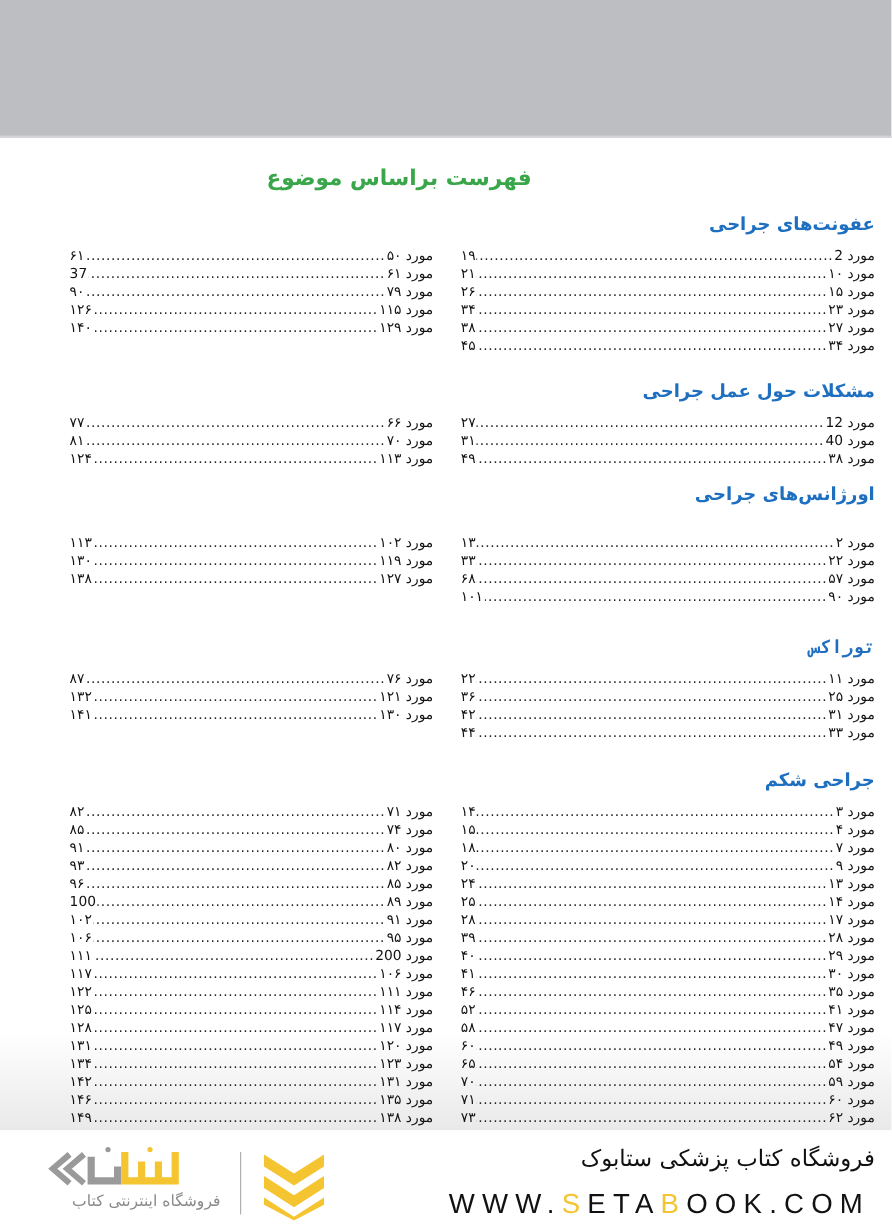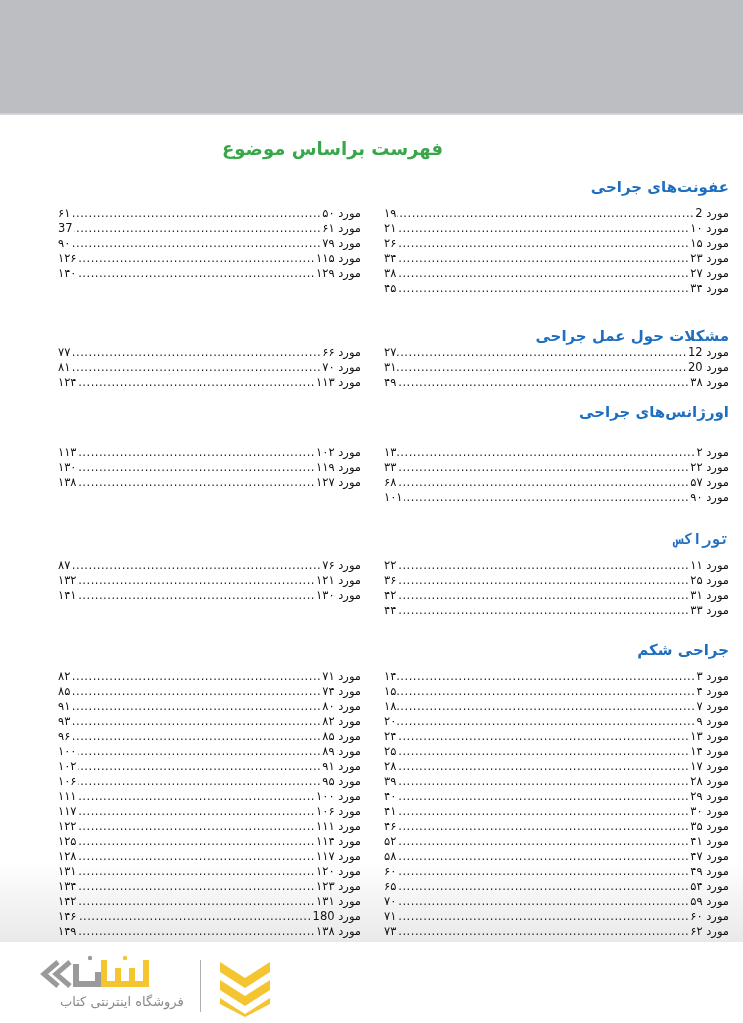--- a/index.html
+++ b/index.html
@@ -95,29 +95,29 @@
         <span class="lbl">مورد ۱۱۵</span>
         <span class="dots"></span>
         <span class="pg">۱۲۶</span>
       </div>
       <div class="row">
         <span class="lbl">مورد ۱۲۹</span>
         <span class="dots"></span>
         <span class="pg">۱۴۰</span>
       </div>
     </div>
-    <div class="section-title" style="top: 327px; margin-left: 32px;">مشکلات حول عمل جراحی</div>
+    <div class="section-title" style="top: 317px; margin-left: 32px;">مشکلات حول عمل جراحی</div>
     <div class="col right" style="top: 345px;">
       <div class="row">
         <span class="lbl">مورد 12</span>
         <span class="dots"></span>
         <span class="pg">۲۷</span>
       </div>
       <div class="row">
-        <span class="lbl">مورد 20</span>
+        <span class="lbl">مورد 40</span>
         <span class="dots"></span>
         <span class="pg">۳۱</span>
       </div>
       <div class="row">
         <span class="lbl">مورد ۳۸</span>
         <span class="dots"></span>
         <span class="pg">۴۹</span>
       </div>
     </div>
     <div class="col left" style="top: 345px;">
@@ -332,34 +332,34 @@
         <span class="pg">۹۳</span>
       </div>
       <div class="row">
         <span class="lbl">مورد ۸۵</span>
         <span class="dots"></span>
         <span class="pg">۹۶</span>
       </div>
       <div class="row">
         <span class="lbl">مورد ۸۹</span>
         <span class="dots"></span>
-        <span class="pg">۱۰۰</span>
+        <span class="pg">100</span>
       </div>
       <div class="row">
         <span class="lbl">مورد ۹۱</span>
         <span class="dots"></span>
         <span class="pg">۱۰۲</span>
       </div>
       <div class="row">
         <span class="lbl">مورد ۹۵</span>
         <span class="dots"></span>
         <span class="pg">۱۰۶</span>
       </div>
       <div class="row">
-        <span class="lbl">مورد ۱۰۰</span>
+        <span class="lbl">مورد 200</span>
         <span class="dots"></span>
         <span class="pg">۱۱۱</span>
       </div>
       <div class="row">
         <span class="lbl">مورد ۱۰۶</span>
         <span class="dots"></span>
         <span class="pg">۱۱۷</span>
       </div>
       <div class="row">
         <span class="lbl">مورد ۱۱۱</span>
@@ -385,21 +385,21 @@
         <span class="lbl">مورد ۱۲۳</span>
         <span class="dots"></span>
         <span class="pg">۱۳۴</span>
       </div>
       <div class="row">
         <span class="lbl">مورد ۱۳۱</span>
         <span class="dots"></span>
         <span class="pg">۱۴۲</span>
       </div>
       <div class="row">
-        <span class="lbl">مورد 180</span>
+        <span class="lbl">مورد ۱۳۵</span>
         <span class="dots"></span>
         <span class="pg">۱۴۶</span>
       </div>
       <div class="row">
         <span class="lbl">مورد ۱۳۸</span>
         <span class="dots"></span>
         <span class="pg">۱۴۹</span>
       </div>
     </div>
   </div>
@@ -417,13 +417,15 @@
       <path d="M74 8 L74 32 L88 32 L88 16 M88 32 L102 32 L102 16 M102 32 L116 32 L116 8" stroke="#f4c431" stroke-width="6" fill="none"></path>
       <circle cx="95" cy="6" r="2.2" fill="#f4c431"></circle>
 
       <path d="M190 10 L215 26 L240 10 L240 20 L215 36 L190 20 Z" fill="#f4c431"></path>
       <path d="M190 28 L215 44 L240 28 L240 38 L215 54 L190 38 Z" fill="#f4c431"></path>
       <path d="M190 46 L215 62 L240 46 L240 52 L215 65 L190 52 Z" fill="#f4c431"></path>
     </svg>
     <div class="sep"></div>
     <div class="tag">فروشگاه اینترنتی کتاب</div>
   </div>
+  <div class="store">فروشگاه کتاب پزشکی ستابوک</div>
+  <div class="url"><span>WWW.</span><span class="acc">S</span><span>ETA</span><span class="acc">B</span><span>OOK.COM</span></div>
 </div>
 
 </body></html>

